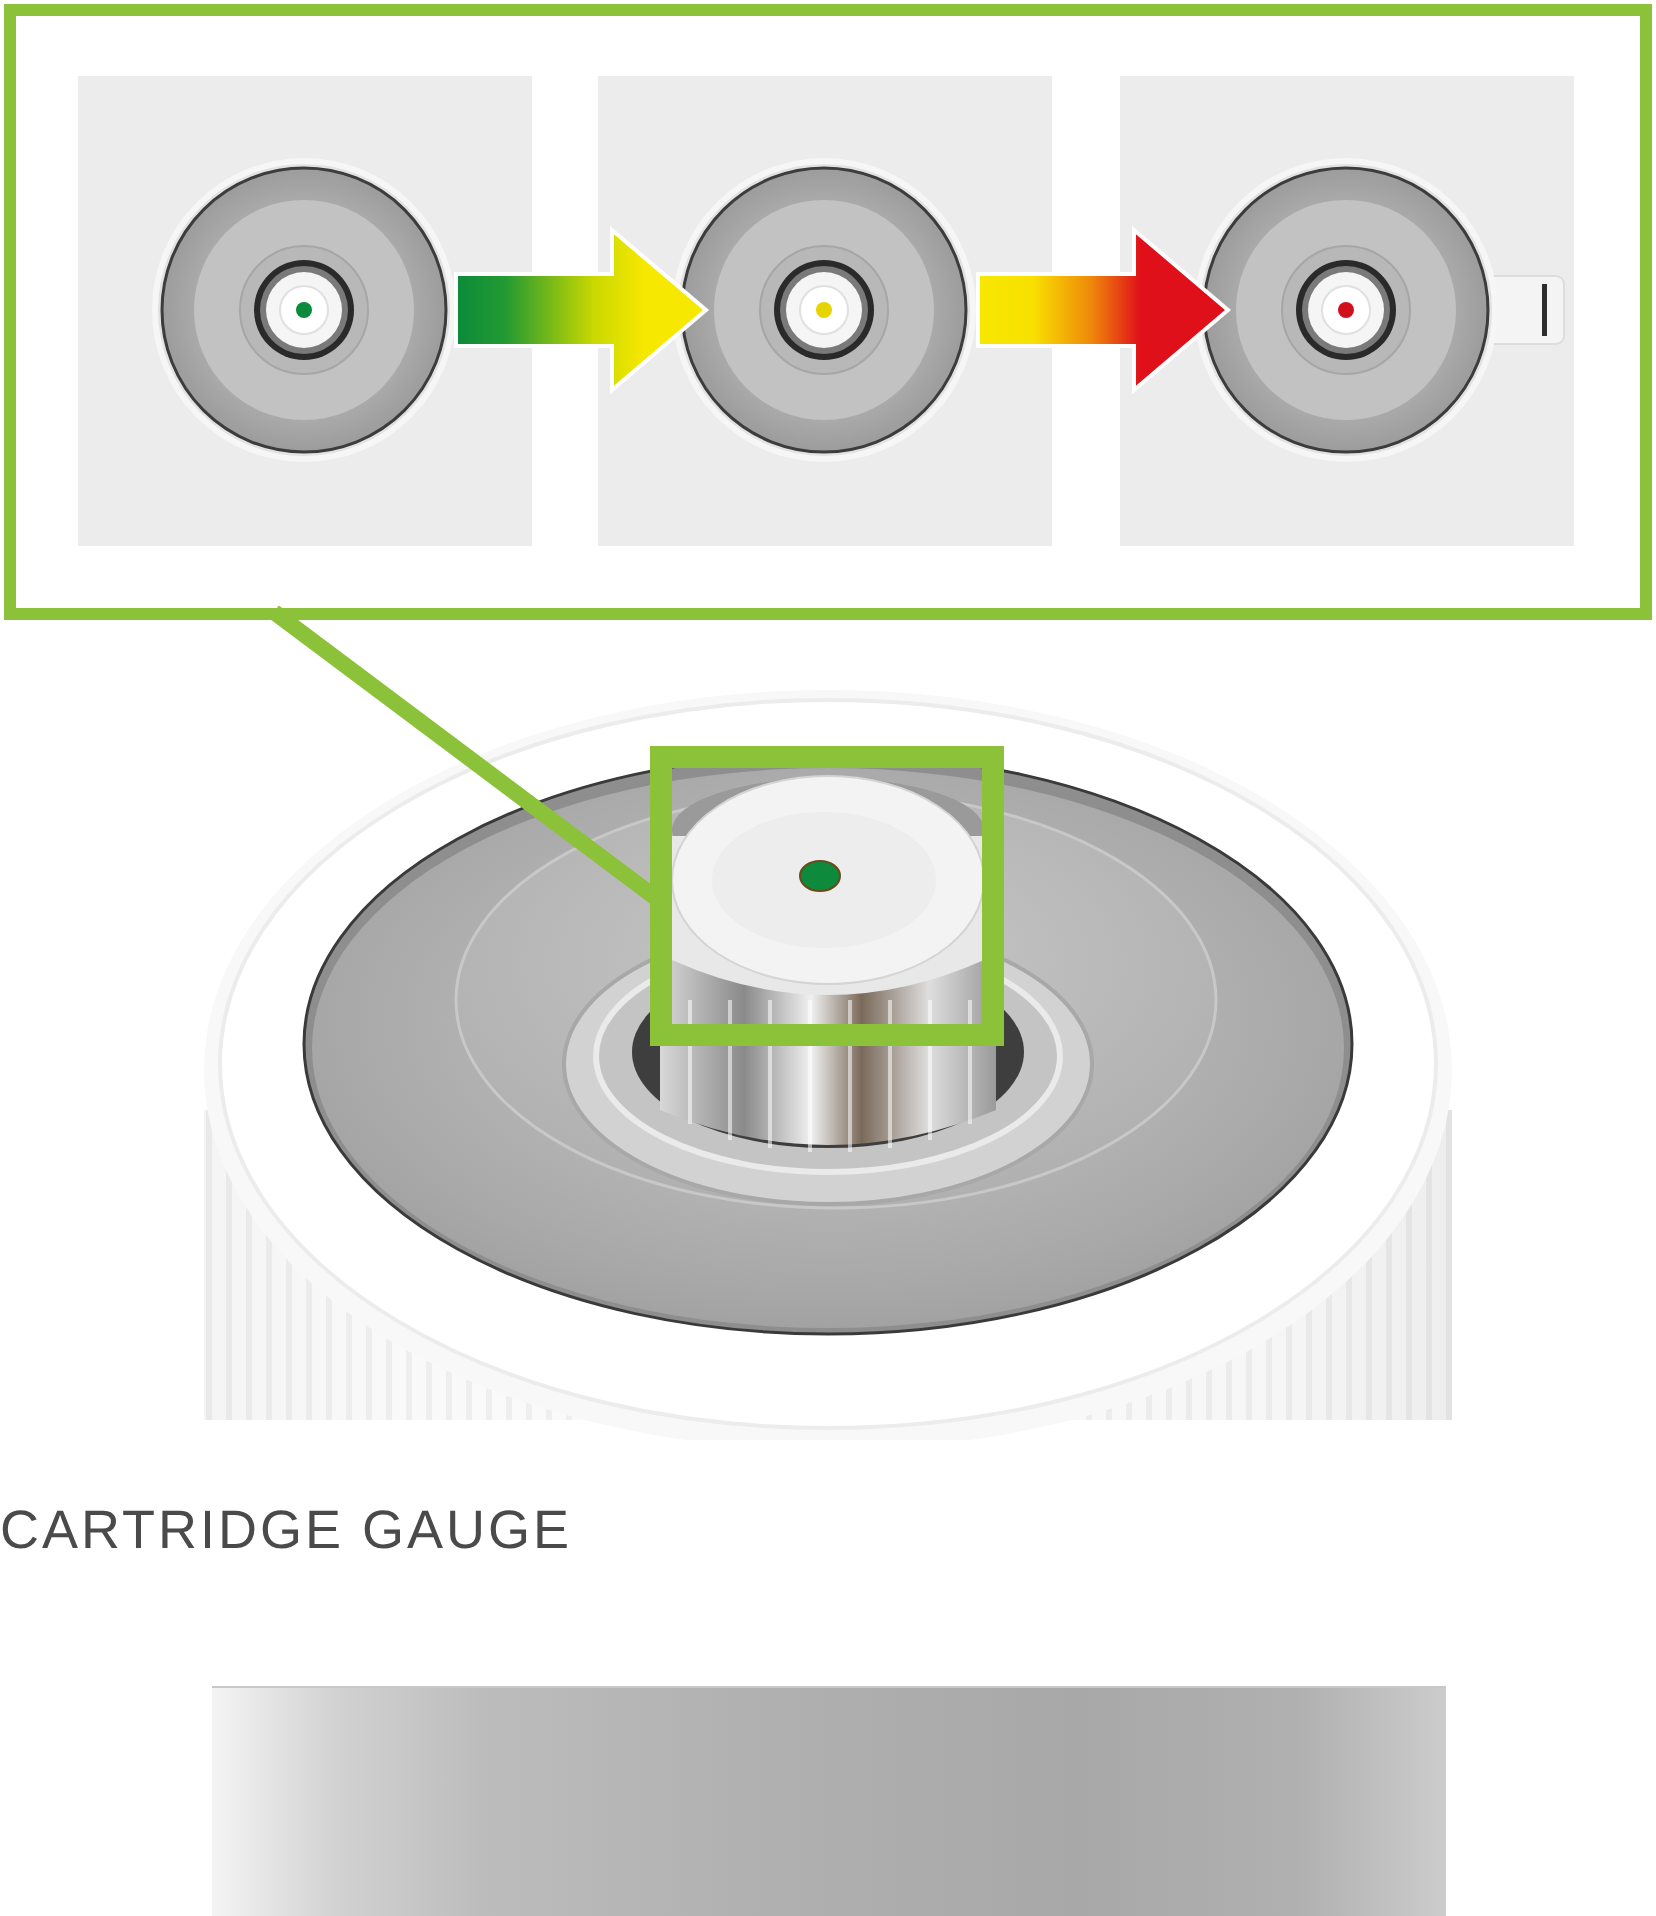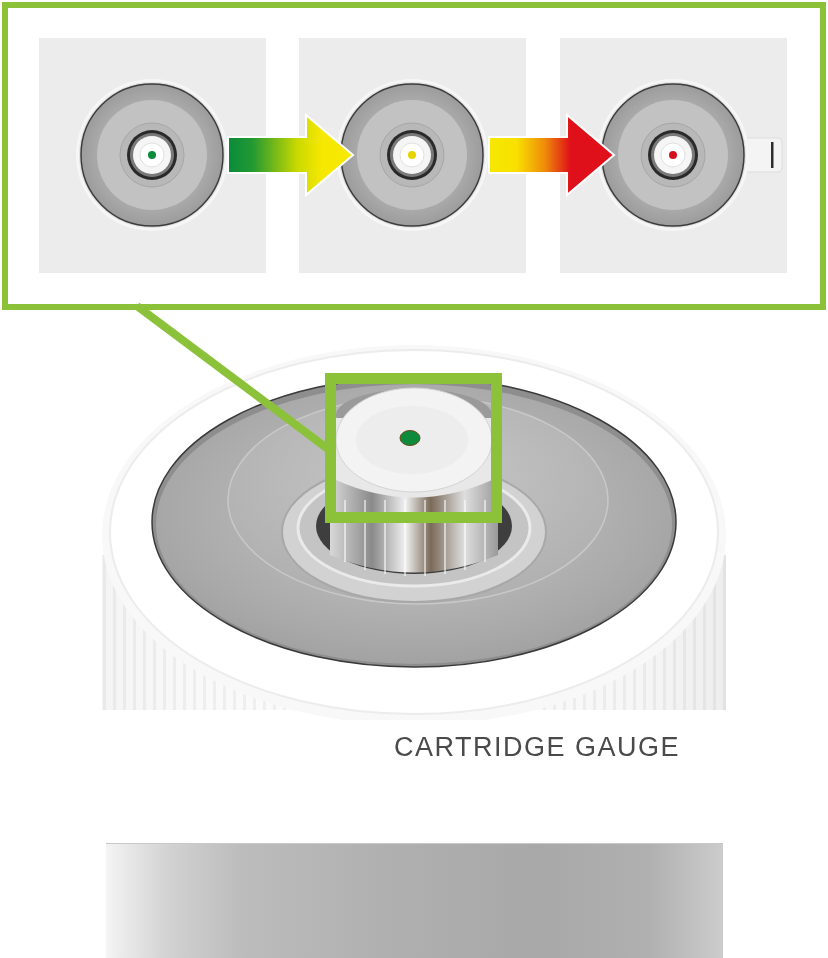--- a/index.html
+++ b/index.html
@@ -21,22 +21,22 @@
 
   .product { position: absolute; left: 0; top: 300px; width: 828px; height: 420px; }
   .product svg { position: absolute; left: 0; top: 0; }
 
   .highlight-box {
     position: absolute; left: 325px; top: 373px; width: 177px; height: 150px;
     border: 11px solid #8cc13a; z-index: 5;
   }
 
   .caption {
-    position: absolute; left: 0; top: 732px; width: 680px;
-    text-align: right; font-size: 27px; letter-spacing: 1.5px;
+    position: absolute; left: 0; top: 750px; width: 680px;
+    text-align: left; font-size: 27px; letter-spacing: 1.5px;
     color: #4a4a4a; font-family: "Liberation Sans", sans-serif;
   }
 
   .bottom-cyl {
     position: absolute; left: 106px; top: 843px; width: 617px; height: 115px;
     background: linear-gradient(90deg, #f4f4f4 0%, #d2d2d2 10%, #bcbcbc 22%, #b0b0b0 45%, #a8a8a8 70%, #b0b0b0 88%, #cccccc 100%);
     border-top: 1px solid #c8c8c8;
   }
 </style>
 </head>

